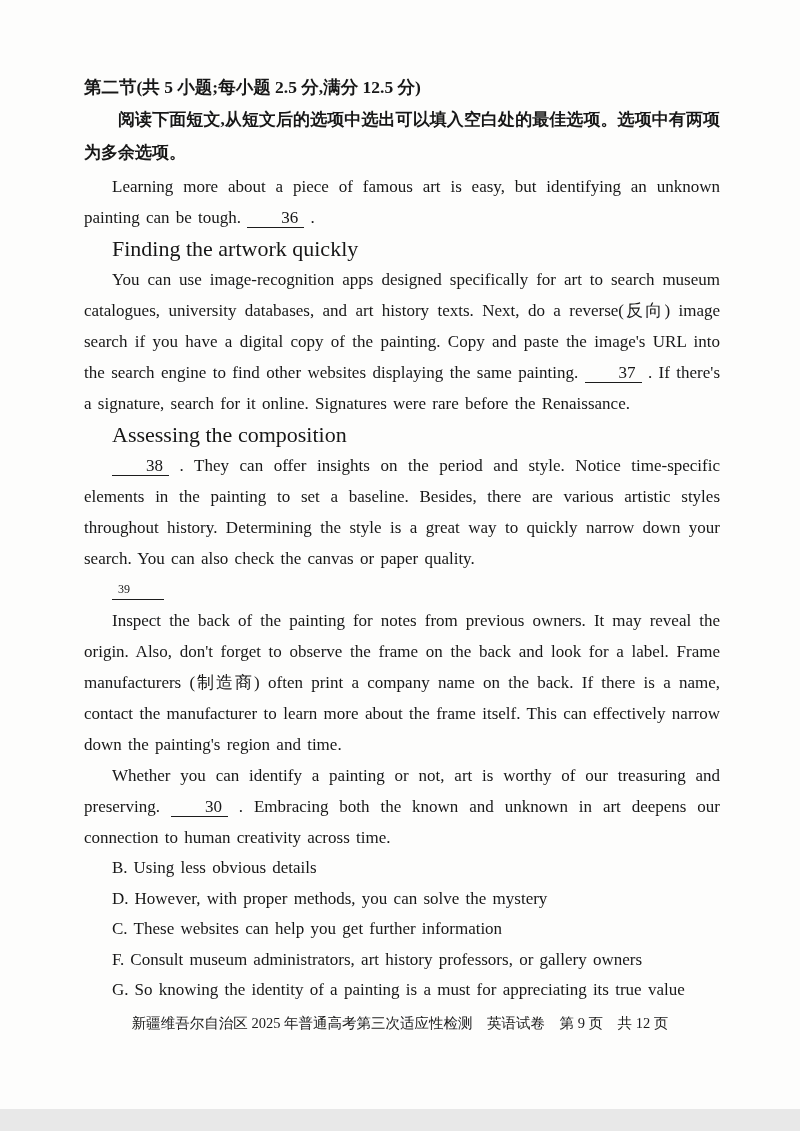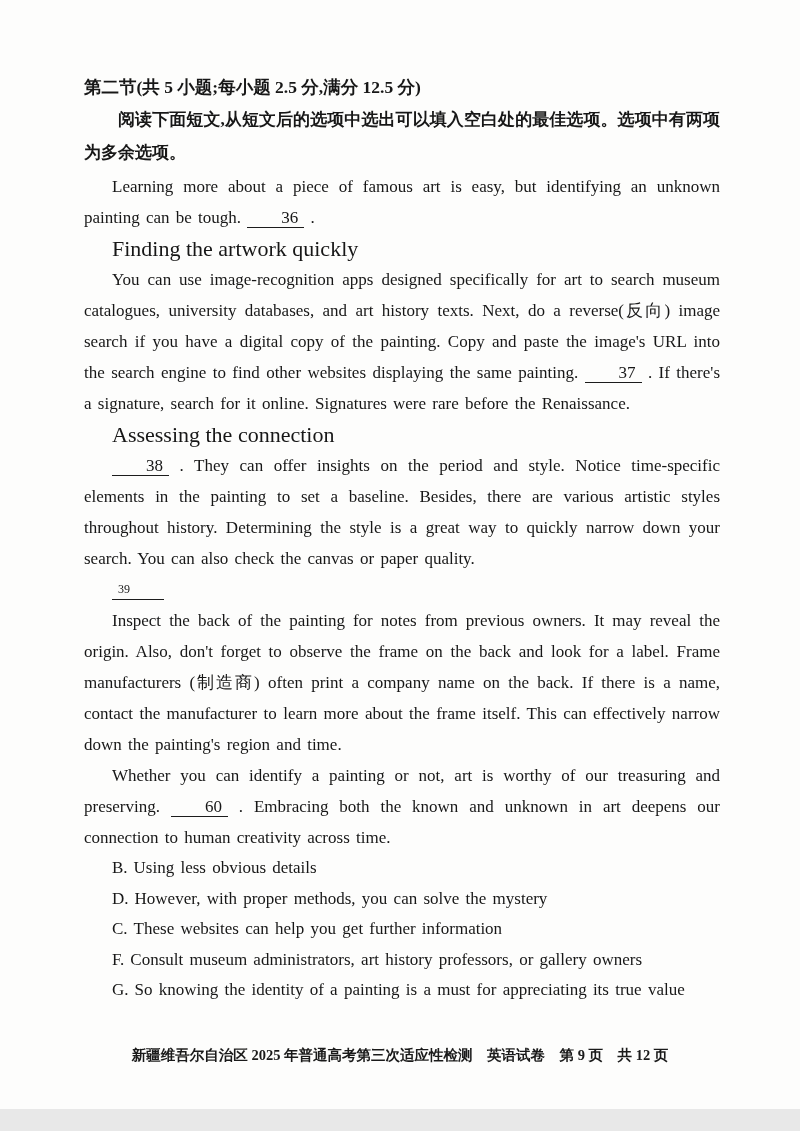--- a/index.html
+++ b/index.html
@@ -73,45 +73,45 @@
     line-height: 30.5px;
     padding-left: 28px;
     word-spacing: 2px;
   }
   .option .opt-label {
     margin-right: 6px;
   }
   .footer {
     position: absolute;
     left: 0;
-    top: 1044px;
+    top: 1012px;
     width: 100%;
     text-align: center;
     font-size: 14.5px;
-    font-weight: 700;
+    font-weight: 400;
     line-height: 22px;
     color: #1a1a1a;
   }
 </style>
 </head>
 <body>
 
 <div class="page">
   <div class="content">
     <h2 class="section-header">第二节(共 5 小题;每小题 2.5 分,满分 12.5 分)</h2>
     <p class="instructions">阅读下面短文,从短文后的选项中选出可以填入空白处的最佳选项。选项中有两项为多余选项。</p>
     <div id="passage">
         <p class="para">Learning more about a piece of famous art is easy, but identifying an unknown painting can be tough. <span class="blank">36</span> .</p>
         <p class="subheading">Finding the artwork quickly</p>
         <p class="para">You can use image-recognition apps designed specifically for art to search museum catalogues, university databases, and art history texts. Next, do a reverse(反向) image search if you have a digital copy of the painting. Copy and paste the image's URL into the search engine to find other websites displaying the same painting. <span class="blank">37</span> . If there's a signature, search for it online. Signatures were rare before the Renaissance.</p>
-        <p class="subheading">Assessing the connection</p>
+        <p class="subheading">Assessing the composition</p>
         <p class="para"><span class="blank">38</span> . They can offer insights on the period and style. Notice time-specific elements in the painting to set a baseline. Besides, there are various artistic styles throughout history. Determining the style is a great way to quickly narrow down your search. You can also check the canvas or paper quality.</p>
         <p class="blankline"><span class="blank">39</span></p>
         <p class="para">Inspect the back of the painting for notes from previous owners. It may reveal the origin. Also, don't forget to observe the frame on the back and look for a label. Frame manufacturers (制造商) often print a company name on the back. If there is a name, contact the manufacturer to learn more about the frame itself. This can effectively narrow down the painting's region and time.</p>
-        <p class="para">Whether you can identify a painting or not, art is worthy of our treasuring and preserving. <span class="blank">60</span> . Embracing both the known and unknown in art deepens our connection to human creativity across time.</p>
+        <p class="para">Whether you can identify a painting or not, art is worthy of our treasuring and preserving. <span class="blank">30</span> . Embracing both the known and unknown in art deepens our connection to human creativity across time.</p>
       </div>
     <div class="options" id="options">
         <div class="option"><span class="opt-label">B.</span><span>Using less obvious details</span></div>
         <div class="option"><span class="opt-label">D.</span><span>However, with proper methods, you can solve the mystery</span></div>
         <div class="option"><span class="opt-label">C.</span><span>These websites can help you get further information</span></div>
         <div class="option"><span class="opt-label">F.</span><span>Consult museum administrators, art history professors, or gallery owners</span></div>
         <div class="option"><span class="opt-label">G.</span><span>So knowing the identity of a painting is a must for appreciating its true value</span></div>
       </div>
   </div>
   <div class="footer">新疆维吾尔自治区 2025 年普通高考第三次适应性检测　英语试卷　第 9 页　共 12 页</div>

